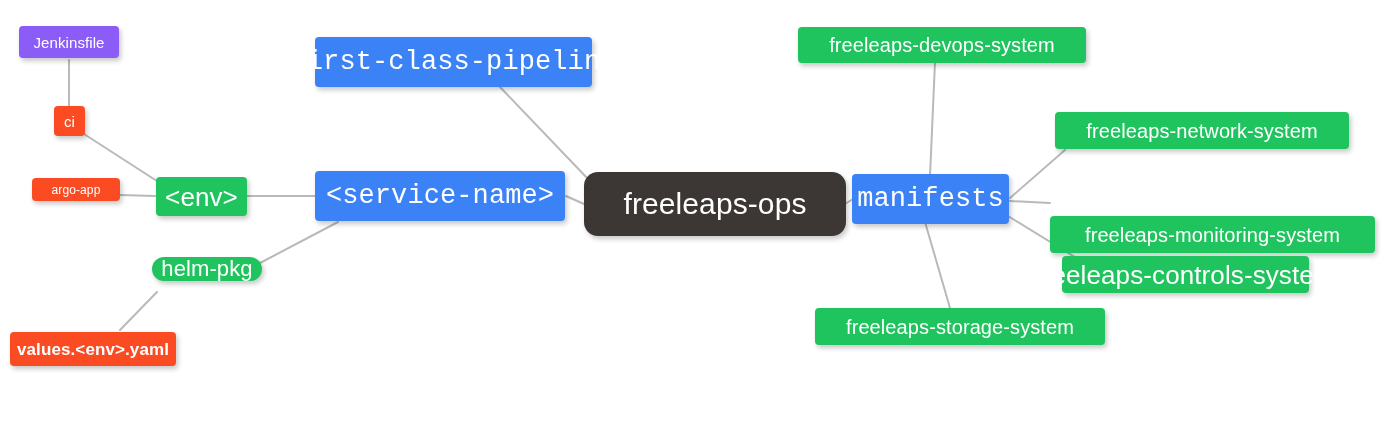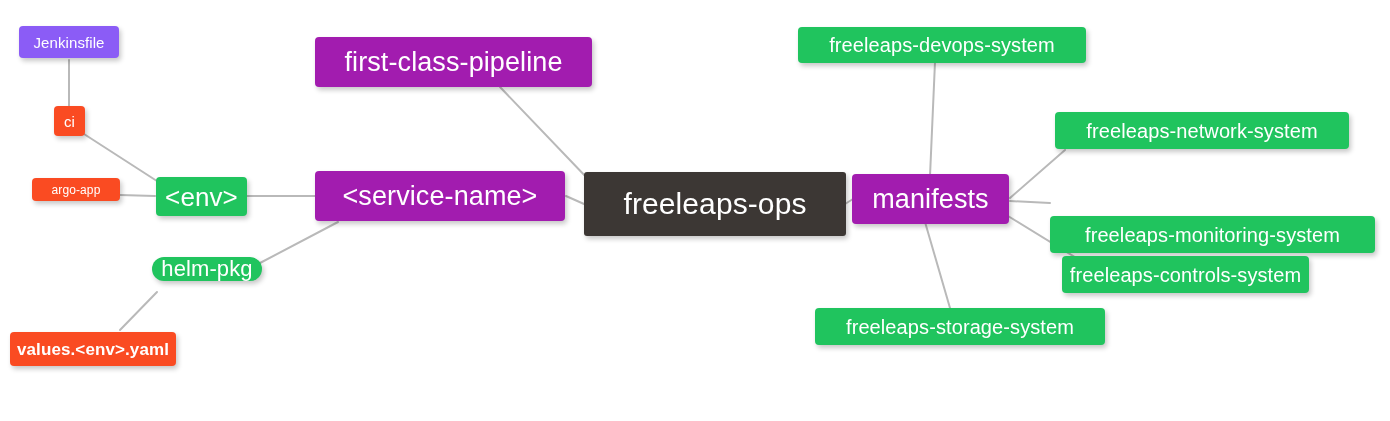--- a/index.html
+++ b/index.html
@@ -42,23 +42,23 @@
     color: #ffffff;
     border-radius: 4px;
     white-space: nowrap;
     box-shadow: 2px 3px 5px rgba(0,0,0,0.22);
     letter-spacing: 0.1px;
     line-height: 1;
     user-select: none;
   }
   .node-root {
     background: #3c3734;
-    border-radius: 3px;
+    border-radius: 14px;
   }
-  .node-blue   { background: #a21caf; }
+  .node-blue   { background: #3b82f6; font-family: Liberation Mono, monospace; }
   .node-green  { background: #20c45e; }
   .node-red    { background: #fa4b22; }
   .node-orange { background: #8b5cf6; }
 </style>
 </head>
 <body>
 
 <div id="mindmap-canvas">
 
   <svg id="edge-layer" viewBox="0 0 1390 421">
@@ -123,21 +123,21 @@
   </div>
 
   <div class="node node-green" style="left:1055px; top:112px; width:294px; height:37px; font-size:20px;">
     <span>freeleaps-network-system</span>
   </div>
 
   <div class="node node-green" style="left:1050px; top:186px; width:325px; height:37px; font-size:20px;margin-top:30px;">
     <span>freeleaps-monitoring-system</span>
   </div>
 
-  <div class="node node-green" style="left:1062px; top:256px; width:247px; height:37px; font-size:20px;">
+  <div class="node node-green" style="left:1062px; top:256px; width:247px; height:37px; font-size:26px;">
     <span>freeleaps-controls-system</span>
   </div>
 
   <div class="node node-green" style="left:815px; top:308px; width:290px; height:37px; font-size:20px;">
     <span>freeleaps-storage-system</span>
   </div>
 
 </div>
 
 </body></html>

